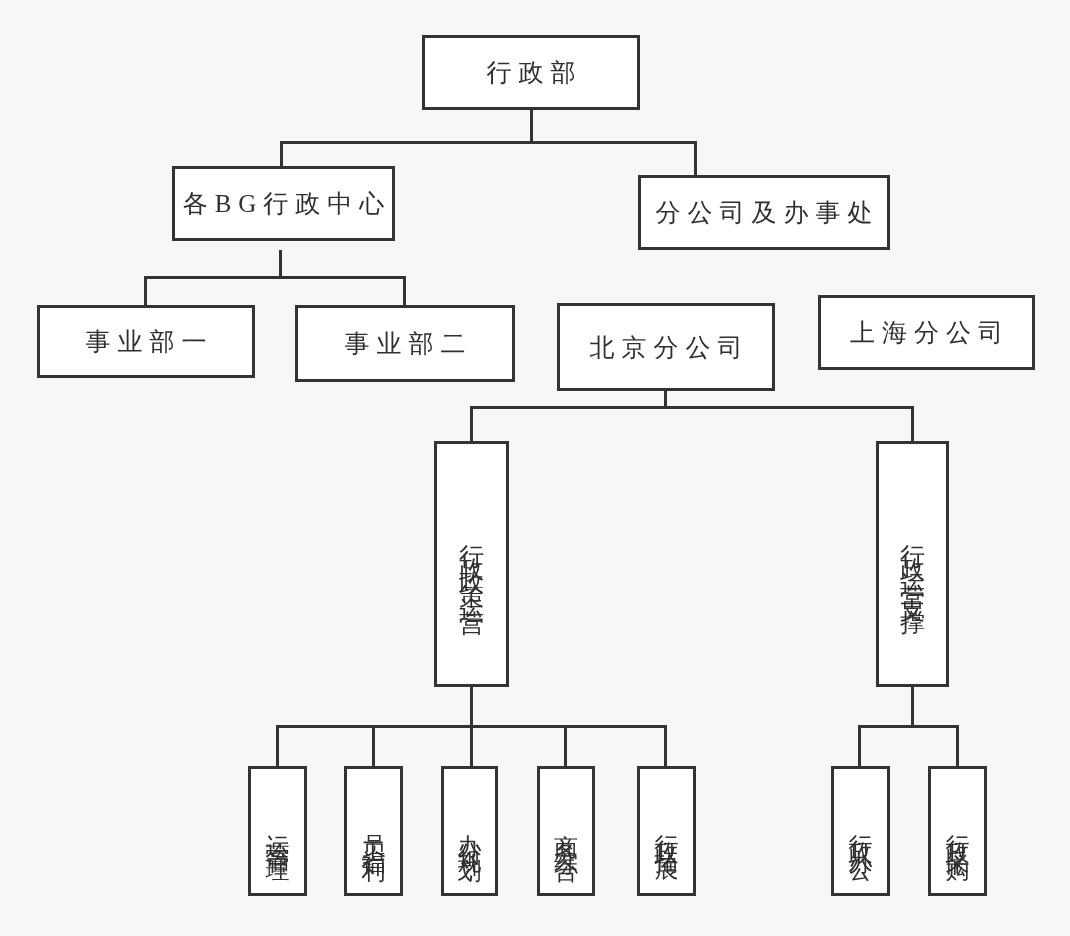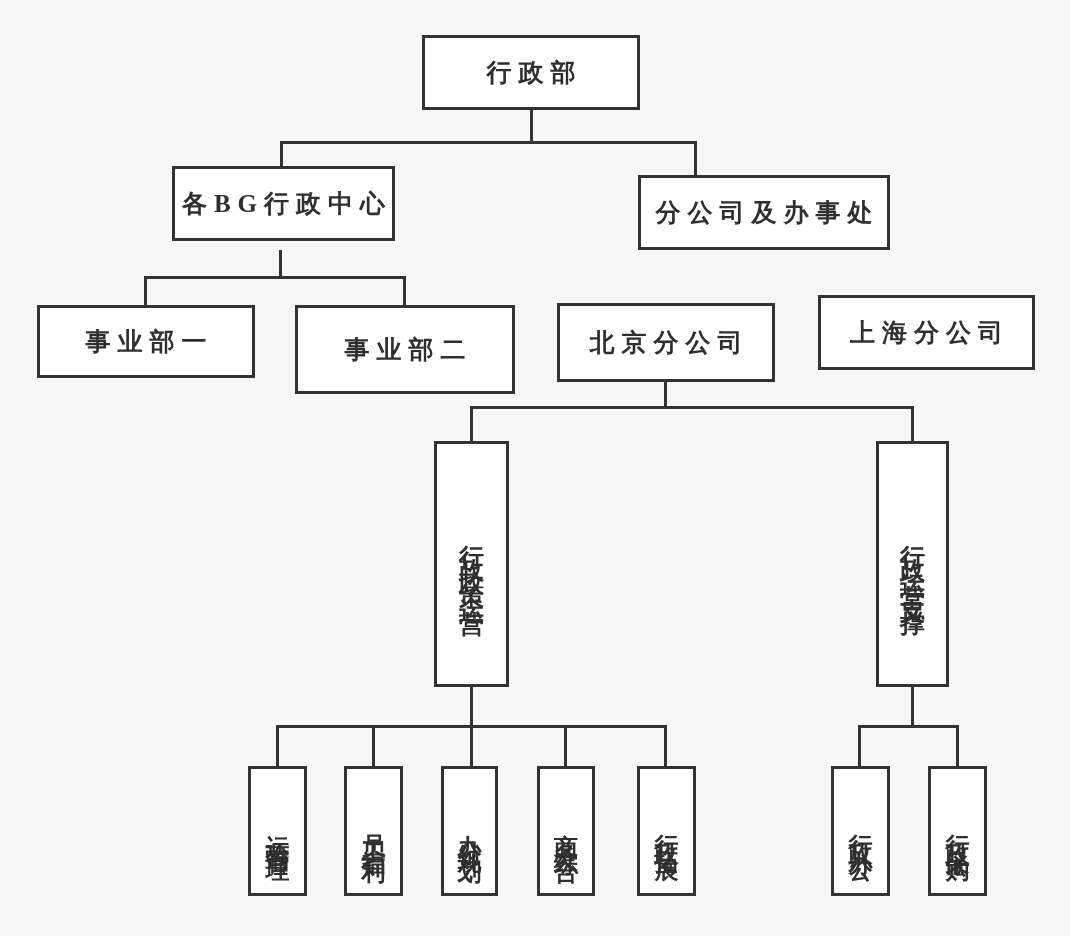--- a/index.html
+++ b/index.html
@@ -12,21 +12,20 @@
   }
   .node{
     position:absolute;
     background:#ffffff;
     border:3px solid #333333;
     box-sizing:border-box;
     display:flex;
     align-items:center;
     justify-content:center;
     color:#2f2f2f;
-    font-weight:bold;
   }
   .node.h{
     font-size:25px;
     letter-spacing:7px;
     text-indent:7px;
     white-space:nowrap;
   }
   .node.v{
     writing-mode:vertical-rl;
     text-orientation:upright;
@@ -76,22 +75,22 @@
   <div class="line" style="left:858px;top:725px;width:101px;height:3px"></div>
   <div class="line" style="left:858px;top:725px;width:3px;height:41px"></div>
   <div class="line" style="left:956px;top:725px;width:3px;height:41px"></div>
 
   <div class="node h" style="left:422px;top:35px;width:218px;height:75px">行政部</div>
 
   <div class="node h" style="left:172px;top:166px;width:223px;height:75px">各BG行政中心</div>
   <div class="node h" style="left:37px;top:305px;width:218px;height:73px">事业部一</div>
 
   <div class="node h" style="left:638px;top:175px;width:252px;height:75px">分公司及办事处</div>
-  <div class="node h" style="left:295px;top:305px;width:220px;height:89px">事业部二</div>
-  <div class="node h" style="left:557px;top:303px;width:218px;height:79px">北京分公司</div>
+  <div class="node h" style="left:295px;top:305px;width:220px;height:77px">事业部二</div>
+  <div class="node h" style="left:557px;top:303px;width:218px;height:88px">北京分公司</div>
   <div class="node h" style="left:818px;top:295px;width:217px;height:75px">上海分公司</div>
 
   <div class="node v" style="left:434px;top:441px;width:75px;height:246px">行政政策运营</div>
   <div class="node v" style="left:876px;top:441px;width:73px;height:246px">行政运营支撑</div>
 
   <div class="node v-sm" style="left:248px;top:766px;width:59px;height:130px">运营管理</div>
   <div class="node v-sm" style="left:344px;top:766px;width:59px;height:130px">员工福利</div>
   <div class="node v-sm" style="left:441px;top:766px;width:57px;height:130px">办公规划</div>
   <div class="node v-sm" style="left:537px;top:766px;width:58px;height:130px">商务综合</div>
   <div class="node v-sm" style="left:637px;top:766px;width:59px;height:130px">行政拓展</div>

